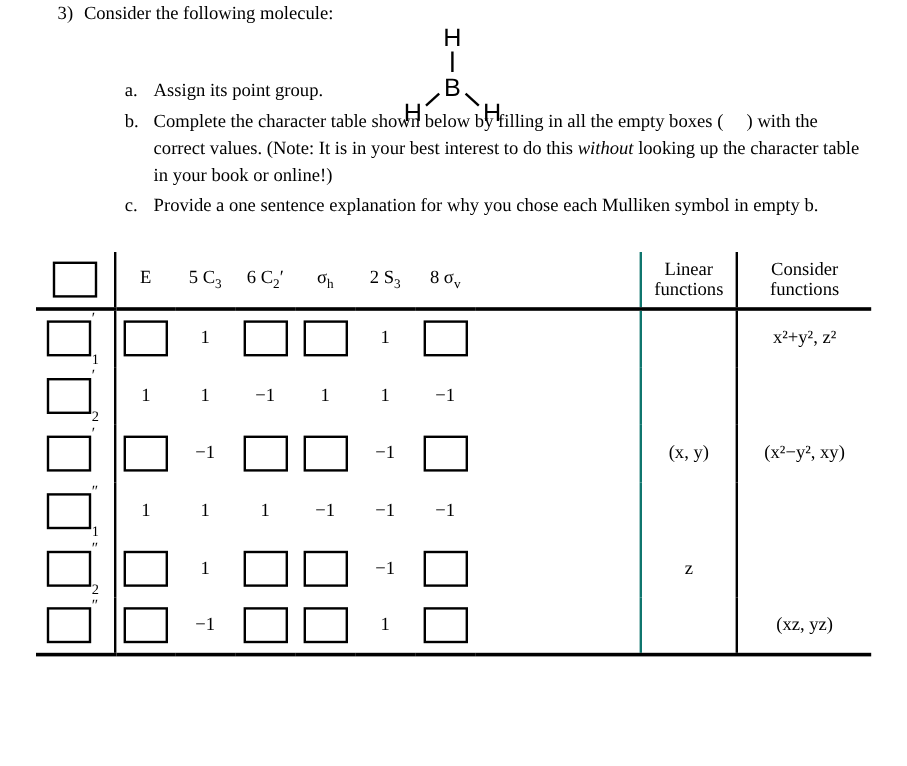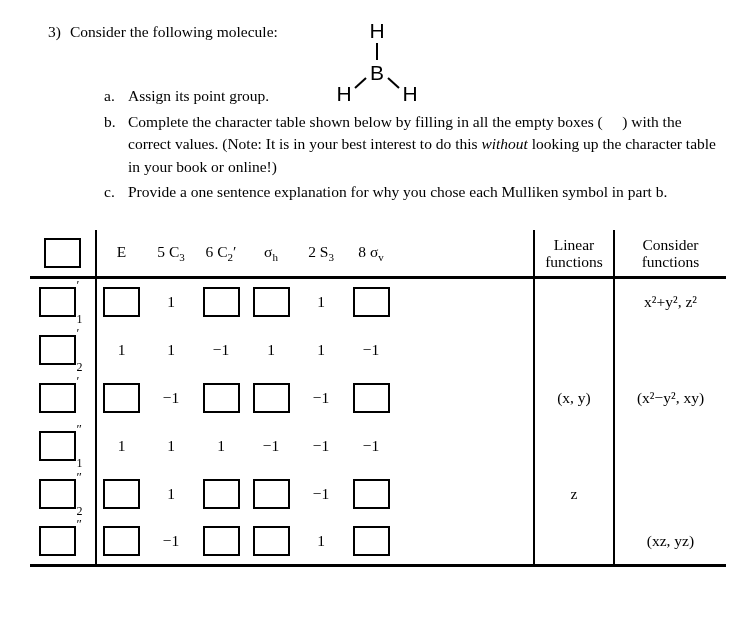--- a/index.html
+++ b/index.html
@@ -1,21 +1,21 @@
 <!DOCTYPE html>
 <html><head>
 <meta charset="utf-8">
 <style>
   * { margin:0; padding:0; box-sizing:border-box; }
   html,body { background:#ffffff; }
   .page {
     width:756px; height:638px; position:relative; overflow:hidden;
     background:#ffffff; color:#000;
     font-family:"Liberation Serif","DejaVu Serif",serif;
-    font-size:15.5px; padding-top:20px;
+    font-size:15.5px; 
   }
   .qline { margin-left:48px; line-height:23px; }
   .qnum { margin-right:9px; }
   .molecule { position:absolute; left:330px; top:12px; }
   .molecule text {
     font-family:"Liberation Sans","DejaVu Sans",sans-serif;
     font-size:21px; text-anchor:middle; fill:#000;
   }
   .molecule line { stroke:#000; stroke-width:2; }
   .items { margin-left:104px; margin-top:42px; width:622px; }
@@ -23,21 +23,21 @@
   .ilabel { flex:0 0 24px; line-height:22.5px; }
   .itext { flex:1; line-height:22.5px;font-family:Liberation Serif, serif; }
   table.ctable { border-collapse:collapse; table-layout:fixed; margin:26px 0 0 30px; }
   .ctable th, .ctable td {
     font-weight:normal; text-align:center; vertical-align:middle;
     padding:0; height:48px; font-size:15.5px;
   }
   .ctable thead th { border-bottom:3px solid #000; }
   .ctable tbody tr:last-child td { border-bottom:3px solid #000; }
   .corner, .label-cell { border-right:2px solid #000; }
-  th.linear, td.linear { border-left:2px solid #000000; }
+  th.linear, td.linear { border-left:2px solid #0f766e; }
   th.quad, td.quad { border-left:2px solid #000; }
   th.linear, th.quad { line-height:17px; }
   .box {
     display:inline-block; width:37px; height:30px;
     border:2px solid #000; background:#fff; vertical-align:middle;
   }
   .marks {
     display:inline-flex; flex-direction:column; justify-content:space-between;
     height:46px; width:10px; vertical-align:middle; margin-left:1px; text-align:left;
   }
@@ -68,21 +68,21 @@
     <div class="item">
       <span class="ilabel">a.</span>
       <span class="itext">Assign its point group.</span>
     </div>
     <div class="item">
       <span class="ilabel">b.</span>
       <span class="itext"><span>Complete the character table shown below by filling in all the empty boxes (&nbsp;&nbsp;&nbsp;&nbsp;&nbsp;) with the correct values. (Note: It is in your best interest to do this </span><i>without</i><span> looking up the character table in your book or online!)</span></span>
     </div>
     <div class="item">
       <span class="ilabel">c.</span>
-      <span class="itext">Provide a one sentence explanation for why you chose each Mulliken symbol in part b.</span>
+      <span class="itext">Provide a one sentence explanation for why you chose each Mulliken symbol in empty b.</span>
     </div>
   </div>
 
   <table class="ctable">
     <colgroup>
       <col style="width:66px">
       <col style="width:50px">
         <col style="width:50px">
         <col style="width:50px">
       <col style="width:50px">

